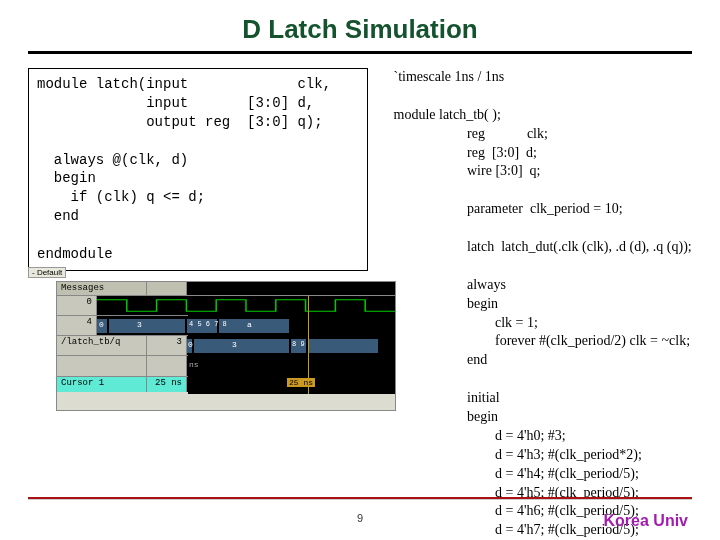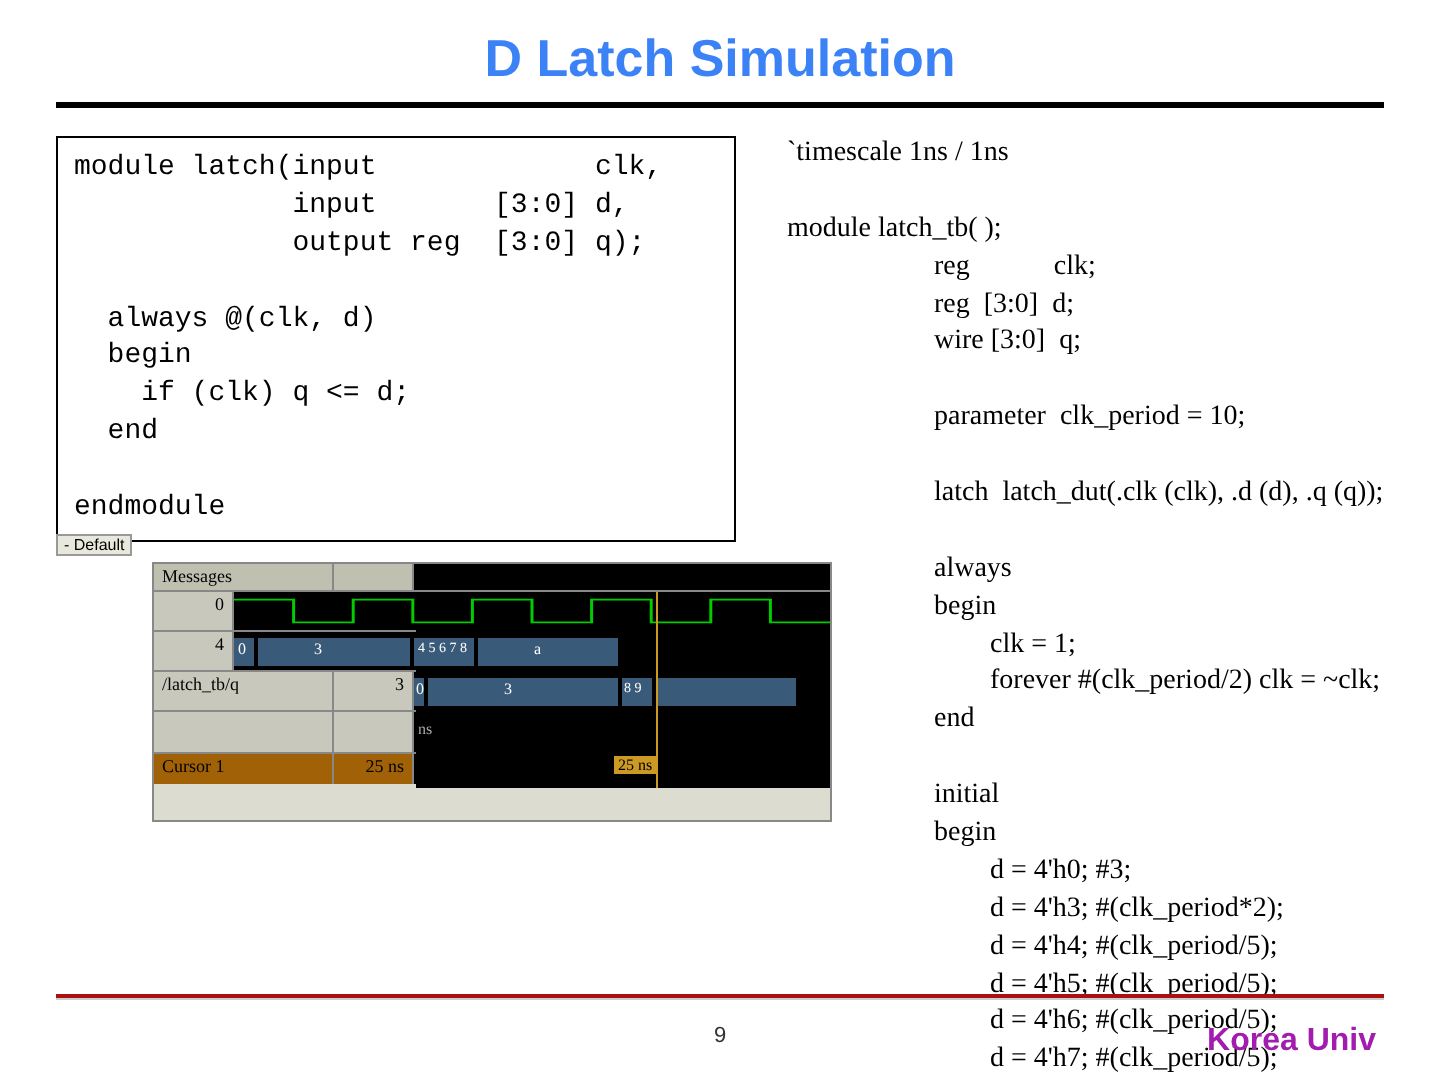--- a/index.html
+++ b/index.html
@@ -1,33 +1,33 @@
 <!DOCTYPE html>
 <html><head>
 <meta charset="utf-8">
 <style>
   * { box-sizing: border-box; margin: 0; padding: 0; }
   body { width: 720px; height: 540px; background: #fff; font-family: Arial, sans-serif; position: relative; }
-  .title { text-align: center; font-size: 26px; font-weight: bold; color: #3b82f6; padding: 14px 0 6px; }
+  .title { text-align: center; font-size: 26px; font-weight: bold; color: #14532d; padding: 14px 0 6px; }
   .title-underline { height: 3px; background: #000; margin: 0 28px 14px; }
   .content { display: flex; padding: 0 28px; gap: 18px; }
   .left { width: 340px; }
   .right { flex: 1; }
   .code-box { border: 1px solid #000; padding: 6px 8px; font-family: "Courier New", monospace; font-size: 14px; line-height: 1.35; white-space: pre; color: #000; margin-bottom: 10px; }
   .tb-box { font-family: Liberation Serif, serif; font-size: 14px; line-height: 1.35; white-space: pre; color: #000; padding: 0 4px; }
-  .wave-area { width: 340px; height: 130px; background: #dcdcd0; border: 1px solid #888; position: relative; font-family: Liberation Serif, serif; font-size: 9px; color: #000; margin-left: 20px; }
+  .wave-area { width: 340px; height: 130px; background: #dcdcd0; border: 1px solid #888; position: relative; font-family: Liberation Mono, monospace; font-size: 9px; color: #000; }
   .wave-header { height: 14px; background: #c0c0b0; border-bottom: 1px solid #888; display: flex; }
   .wave-col1 { width: 90px; border-right: 1px solid #888; padding: 1px 4px; }
   .wave-col2 { width: 40px; border-right: 1px solid #888; padding: 1px 4px; }
   .wave-plot { flex: 1; background: #000; position: relative; overflow: hidden; }
   .wave-row { height: 20px; display: flex; border-bottom: 1px solid #888; }
   .wave-row .wave-col1 { background: #c8c8bc; }
   .wave-row .wave-col2 { background: #c8c8bc; text-align: right; }
   .wave-row .wave-plot { background: #000; }
-  .wave-footer { height: 16px; display: flex; border-top: 1px solid #888; background: #a16207; }
+  .wave-footer { height: 16px; display: flex; border-top: 1px solid #888; background: #5eead4; }
   .bus-shape { position: absolute; top: 3px; height: 14px; background: #3a5a7a; }
   .bus-label { position: absolute; top: 4px; font-size: 8px; color: #fff; }
   .yellow-line { position: absolute; left: 120px; top: 0; bottom: 0; width: 1px; background: #cc9922; z-index: 2; }
   .footer-rule { height: 2px; background: #aa1111; margin: 0 28px; }
   .footer-shadow { height: 1px; background: #ccc; margin: 0 28px 6px; }
   .page-num { text-align: center; font-size: 11px; color: #333; margin-bottom: 4px; }
   .univ { position: absolute; right: 32px; bottom: 10px; font-size: 16px; font-weight: bold; color: #a21caf; }
   .default-btn { position: absolute; left: 0; top: -14px; font-size: 8px; background: #e8e8dc; border: 1px solid #999; padding: 0 3px; }
   .endmod { font-family: Arial, sans-serif; font-size: 9px; padding-left: 4px; margin-top: 6px; }
   .wave-wrap { position: relative; padding-left: 28px; }

